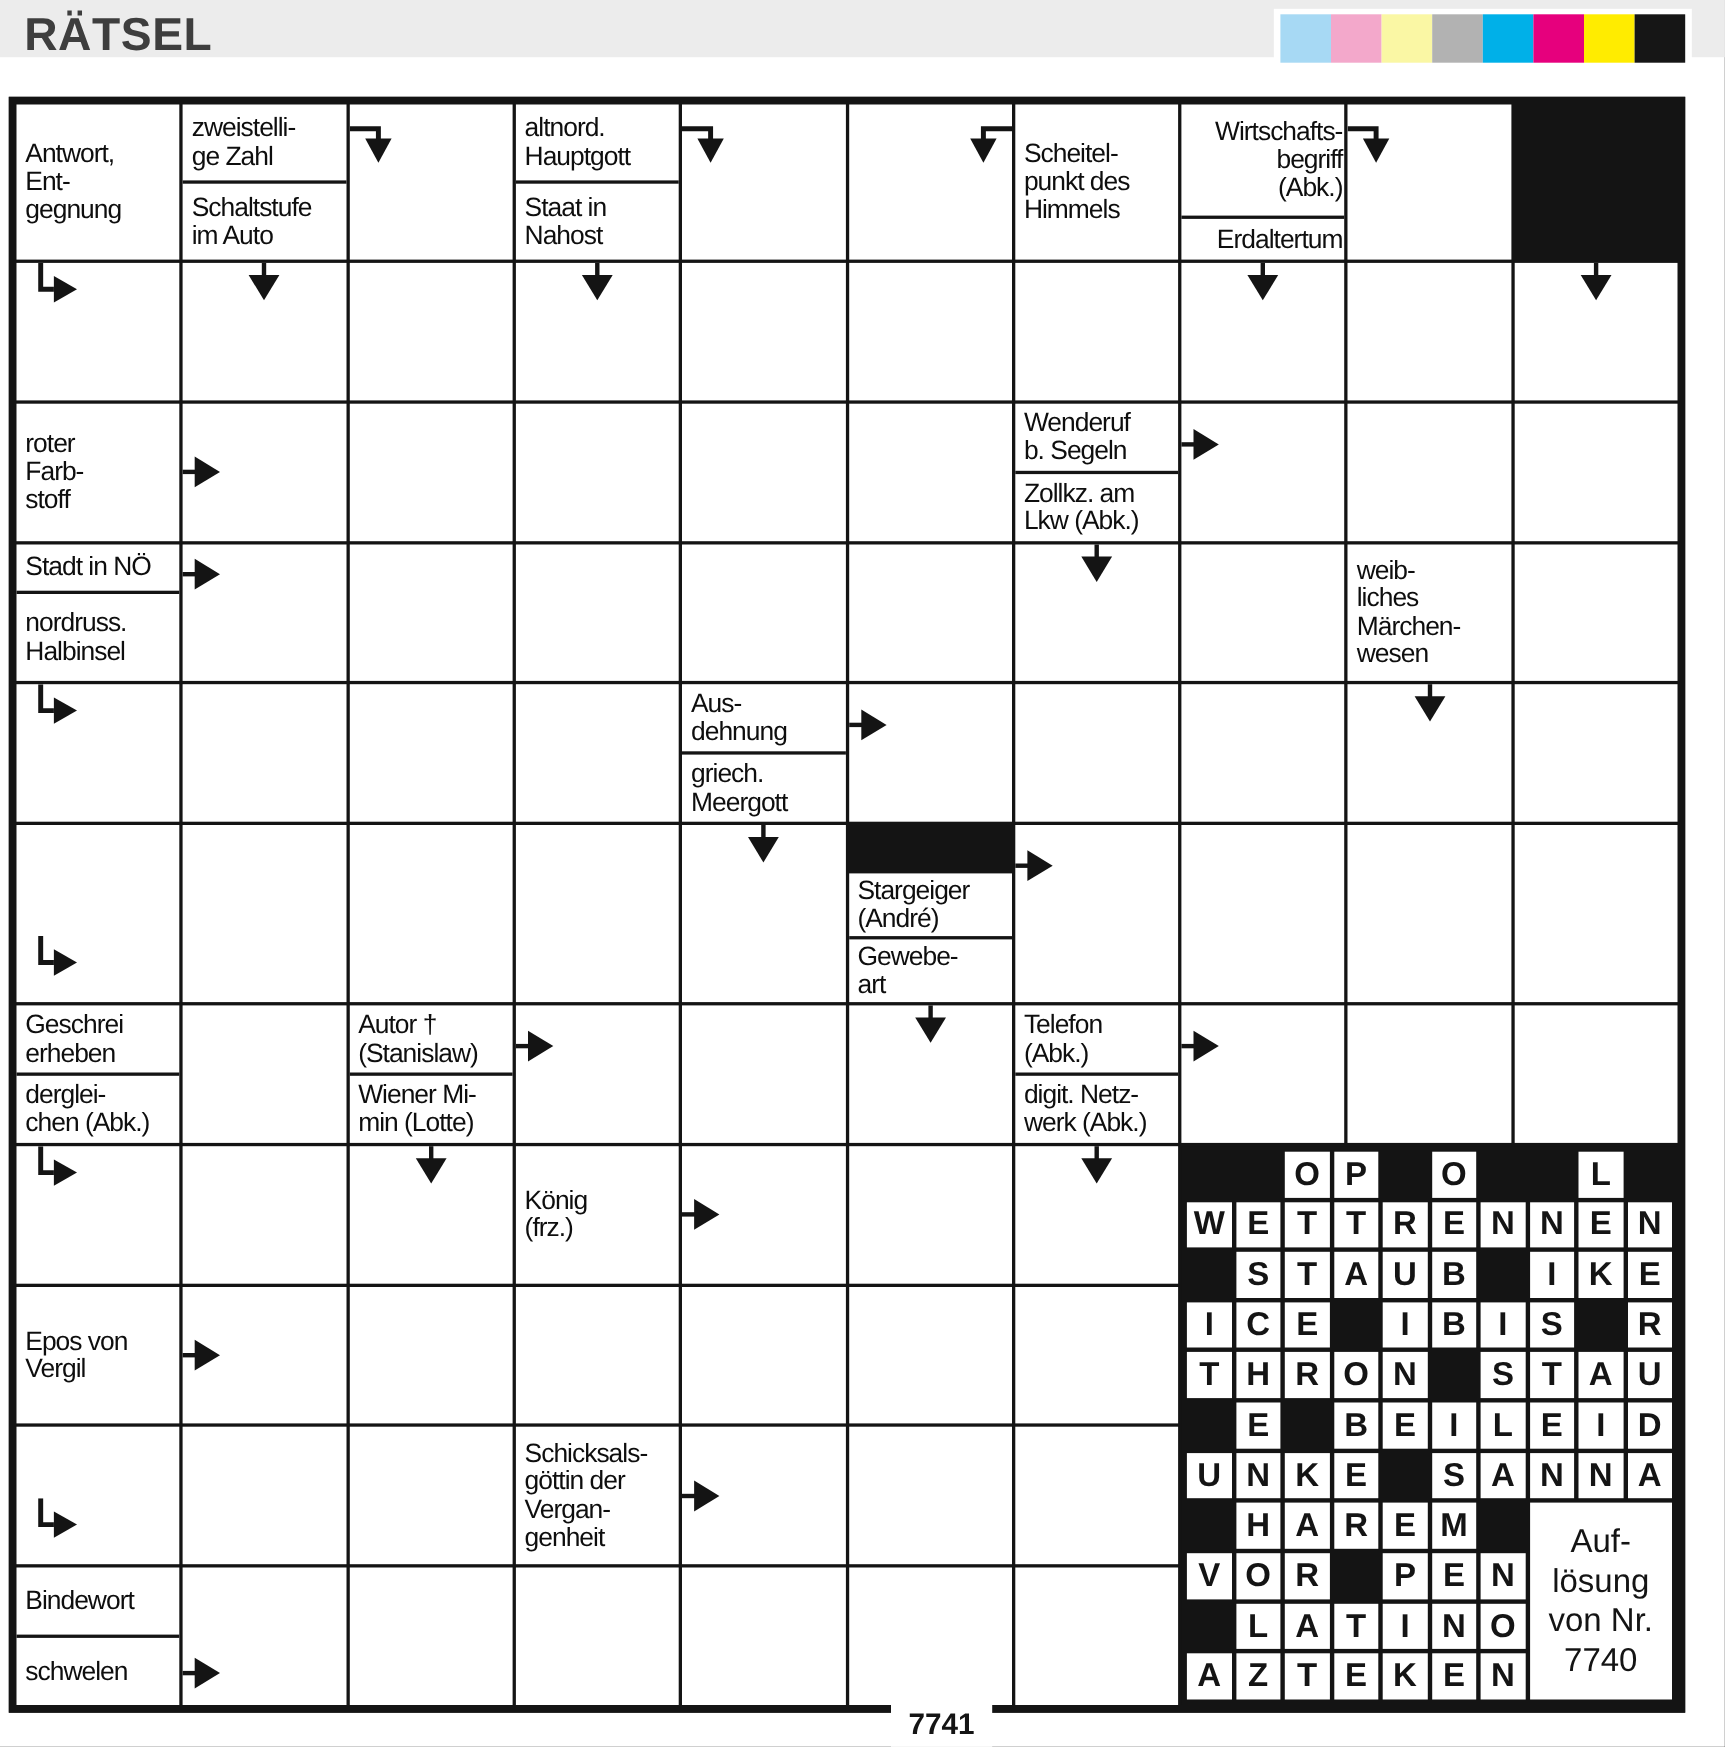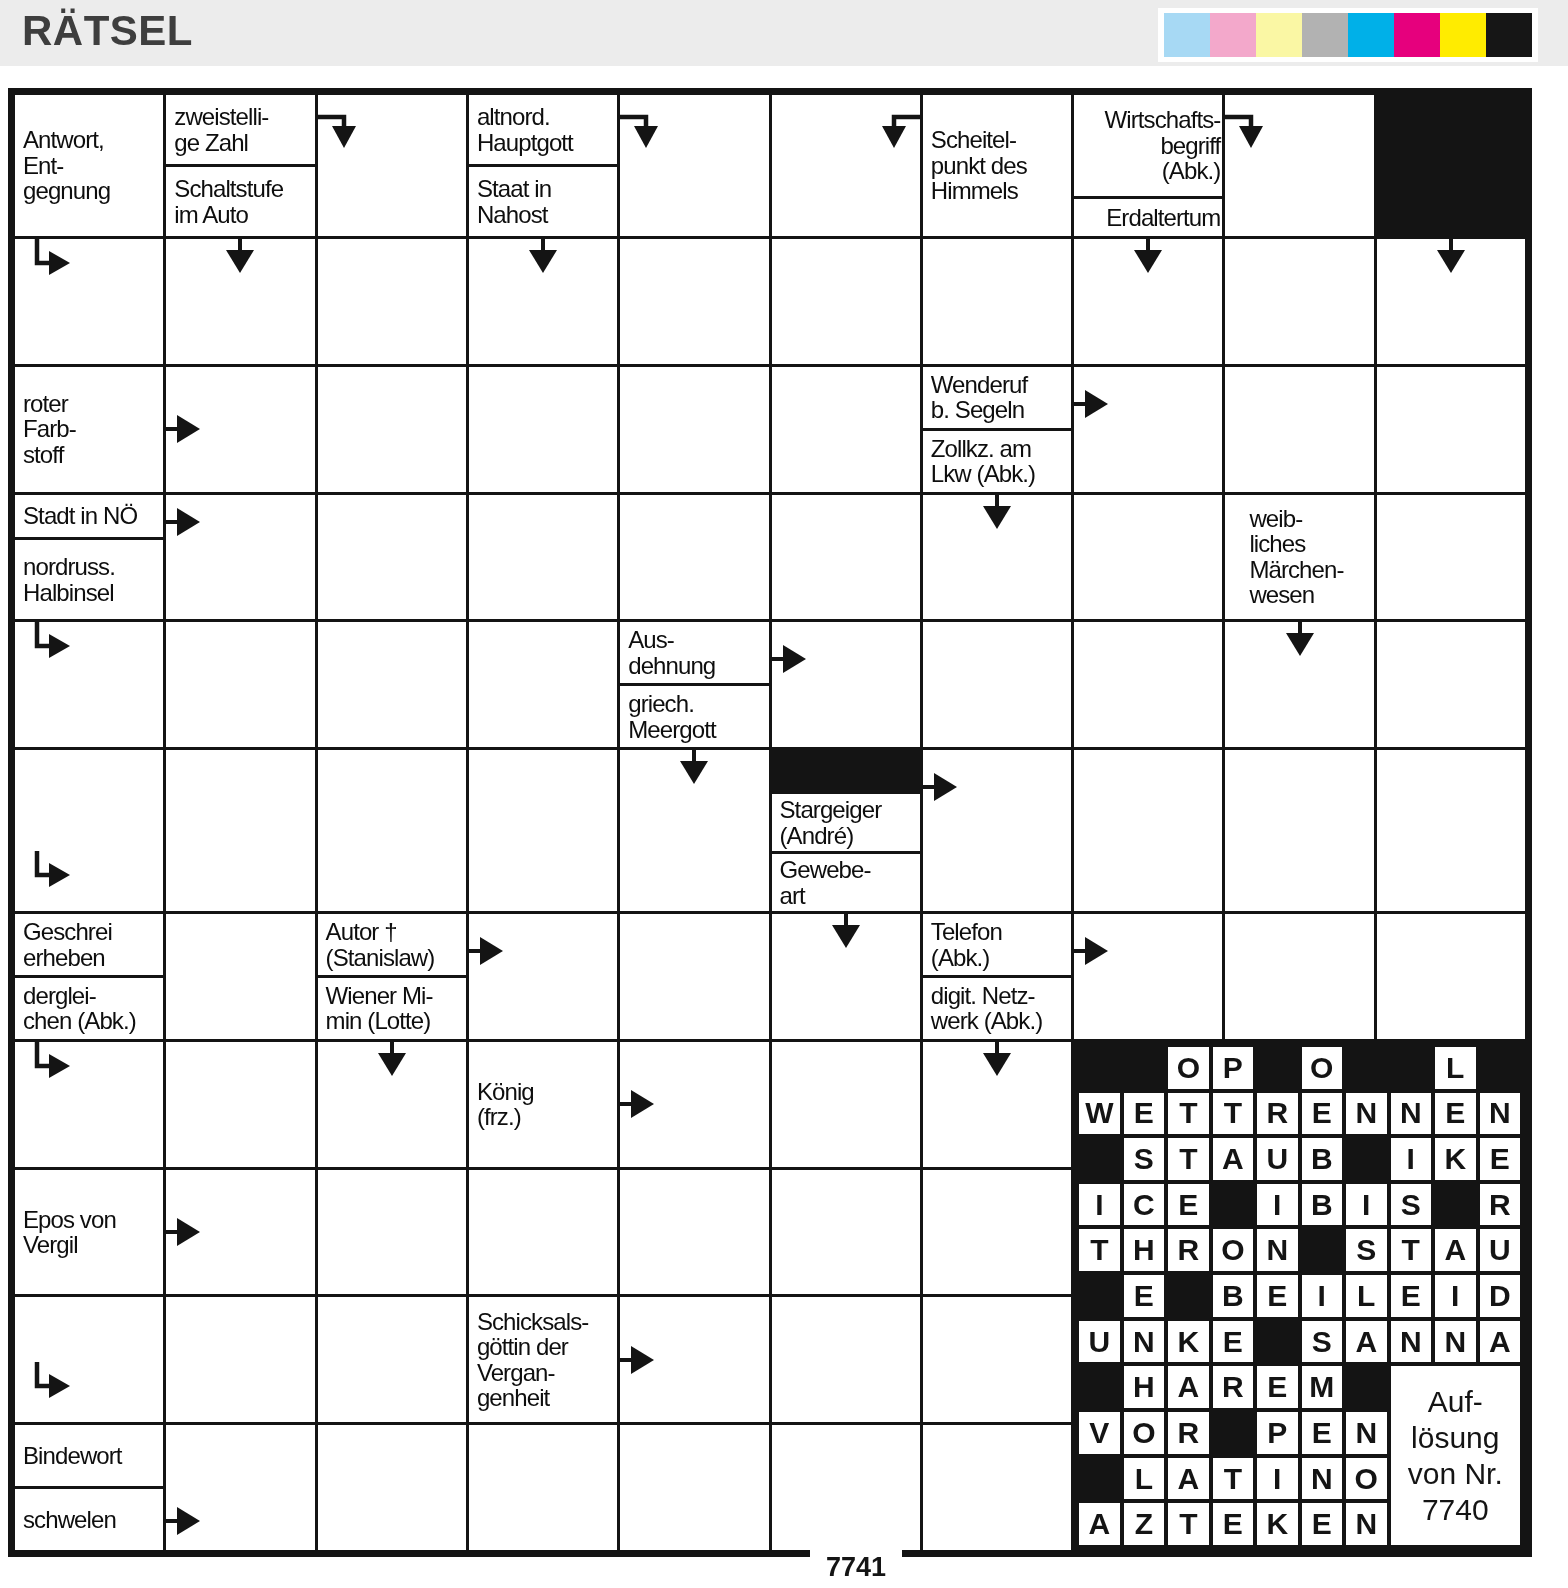--- a/index.html
+++ b/index.html
@@ -1,17 +1,17 @@
 <!DOCTYPE html>
 <html><head>
 <meta charset="utf-8">
 <style>
   html,body{margin:0;padding:0;}
   body{width:1568px;height:1588px;background:#fff;font-family:"Liberation Sans",sans-serif;position:relative;overflow:hidden;}
-  .header{position:absolute;left:0;top:0;width:1568px;height:66px;background:#ececec;}
+  .header{position:absolute;left:0;top:0;width:1568px;height:52px;background:#ececec;}
   .title{position:absolute;left:22px;top:7px;font-size:42px;font-weight:700;color:#3e3e3e;letter-spacing:0.5px;}
   .colorbar{position:absolute;top:8px;right:30px;background:#fff;padding:5px 6px;display:flex;align-items:center;}
   .swatch{width:46px;height:44px;}
 
   .grid{position:absolute;left:8px;top:88px;width:1524px;height:1469px;background:#141414;border:7px solid #141414;box-sizing:border-box;
         display:grid;grid-template-columns:repeat(10,1fr);grid-template-rows:141px repeat(10,1fr);gap:3px;}
   .cell{background:#fff;position:relative;}
   .cell.clue{display:flex;flex-direction:column;}
   .clue-part{flex:1 1 0;display:flex;flex-direction:column;justify-content:center;padding:3px 2px 3px 8px;}
   .clue-part.sep{border-top:3px solid #141414;}
@@ -202,21 +202,21 @@
       <div class="arr arr-right p-tl"></div>
     </div>
     <div class="cell" style="grid-area: 4 / 3;"></div>
     <div class="cell" style="grid-area: 4 / 4;"></div>
     <div class="cell" style="grid-area: 4 / 5;"></div>
     <div class="cell" style="grid-area: 4 / 6;"></div>
     <div class="cell" style="grid-area: 4 / 7;">
       <div class="arr arr-down"></div>
     </div>
     <div class="cell" style="grid-area: 4 / 8;"></div>
-    <div class="cell clue" style="grid-area: 4 / 9; padding-left: 16px;">
+    <div class="cell clue" style="grid-area: 4 / 9;">
       <div class="clue-part" style="flex-grow: 1;">
         <div class="clue-line">weib-</div>
         <div class="clue-line">liches</div>
         <div class="clue-line">Märchen-</div>
         <div class="clue-line">wesen</div>
       </div>
     </div>
     <div class="cell" style="grid-area: 4 / 10;"></div>
     <div class="cell" style="grid-area: 5 / 1;">
       <div class="arr bend-tl">

